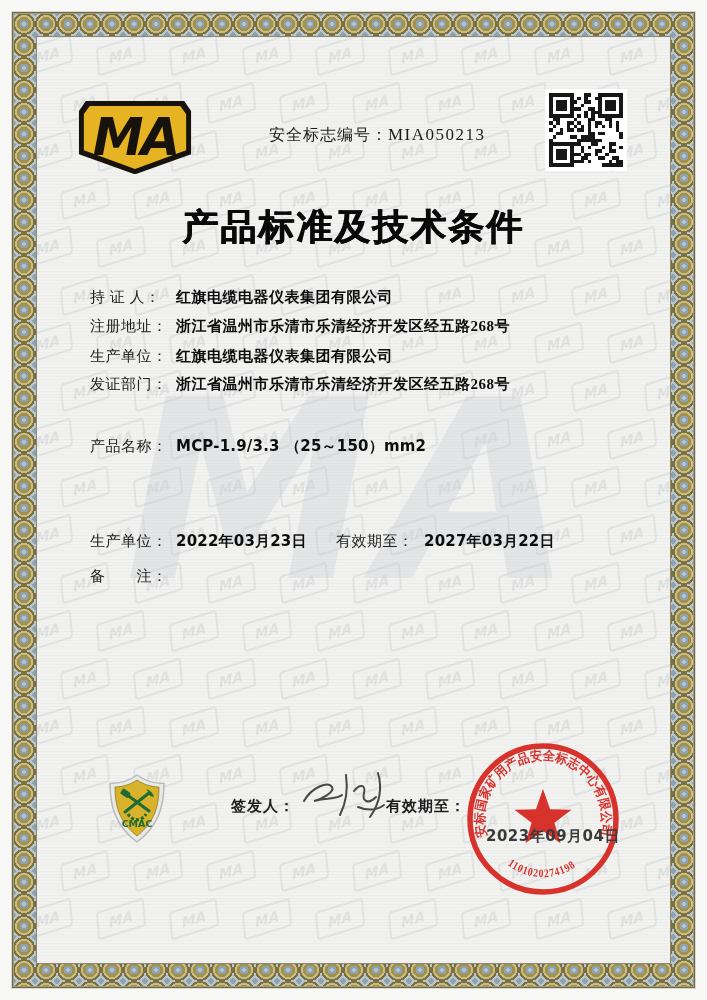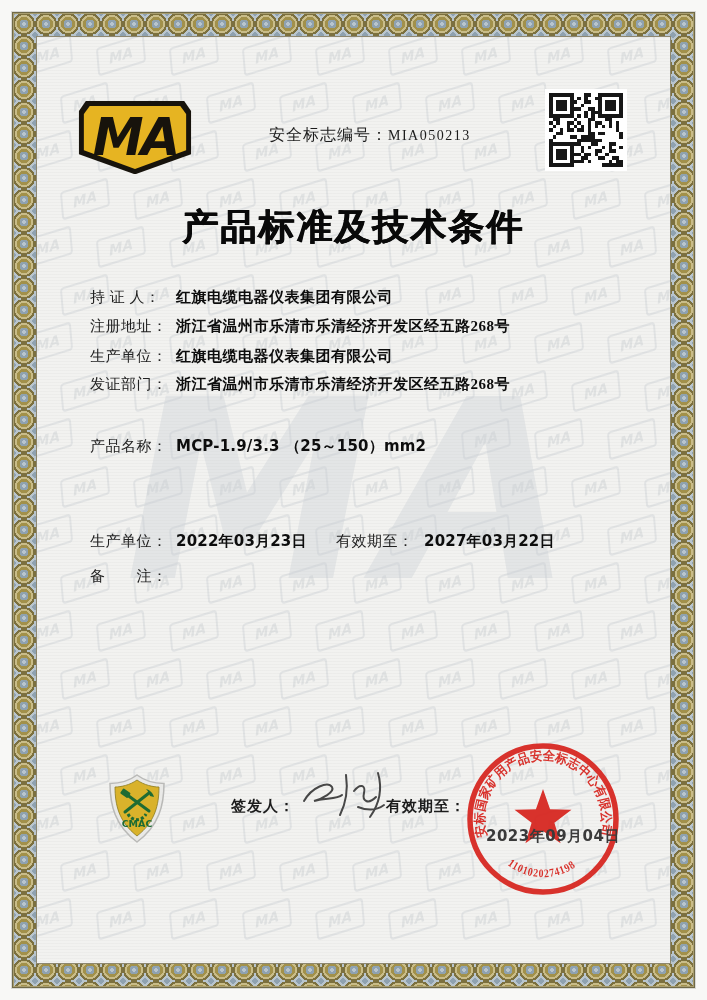--- a/index.html
+++ b/index.html
@@ -25,21 +25,21 @@
       display:flex;align-items:center;justify-content:center;
       font-family:"DejaVu Sans",sans-serif;font-weight:900;font-style:italic;
       font-size:14px;color:rgba(158,168,178,.22);}
   .wm-big{position:absolute;left:88px;top:330px;z-index:0;pointer-events:none;
       font-family:"DejaVu Sans",sans-serif;font-weight:900;font-style:italic;
       font-size:250px;line-height:1;letter-spacing:6px;color:rgba(203,208,213,.38);}
   .layer{position:absolute;inset:0;z-index:1;}
   
   .ma-logo{position:absolute;left:39px;top:61px;width:118px;height:79px;}
   .cert-no{position:absolute;left:232px;top:88px;font-size:16px;letter-spacing:1px;white-space:nowrap;}
-  .cert-no .num{font-size:14px;letter-spacing:1.5px;}
+  .cert-no .num{font-size:17px;letter-spacing:1.5px;}
   .qr{position:absolute;left:508px;top:52px;background:#ffffff;padding:4px;
       display:grid;grid-template-columns:repeat(21,3.5px);grid-auto-rows:3.5px;}
   .qr i{display:block;}
   .qr i.b{background:#161616;}
   
   .title{position:absolute;left:0;right:0;top:166px;text-align:center;
       font-size:36px;font-weight:900;letter-spacing:2px;color:#090909;
       text-shadow:.6px 0 0 #090909, -.6px 0 0 #090909;}
   
   .row{position:absolute;left:53px;display:flex;white-space:nowrap;}

